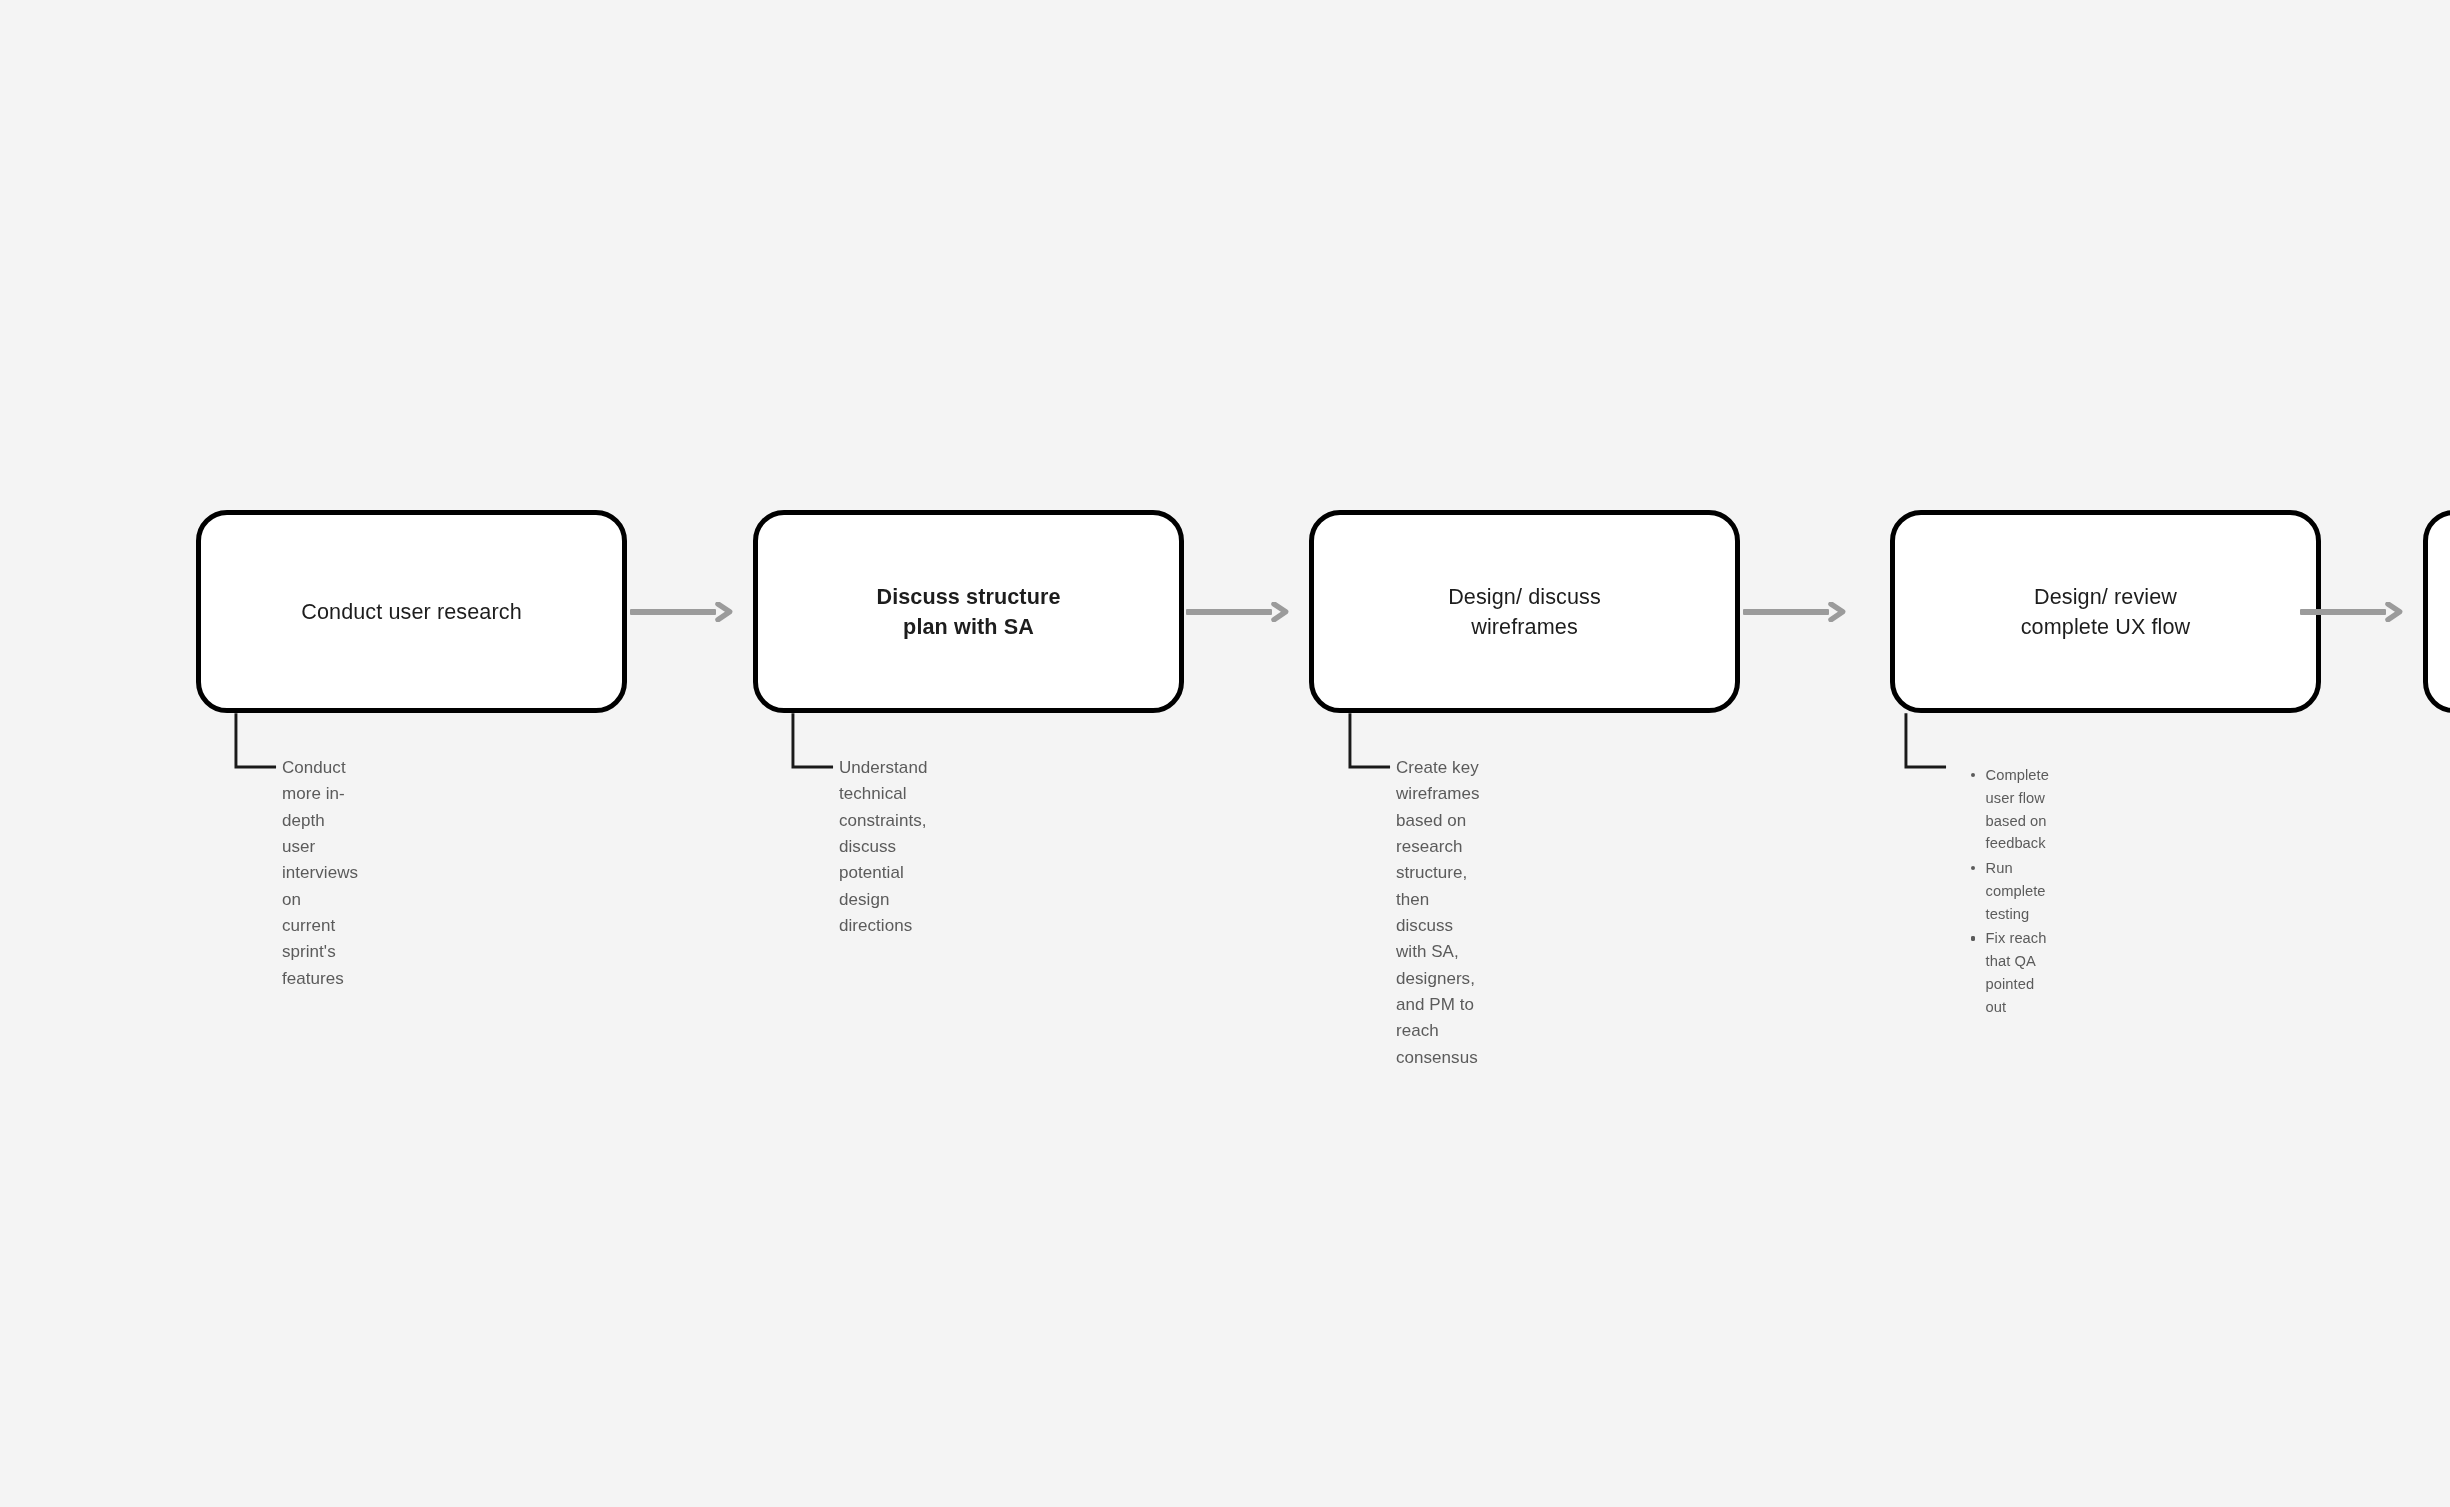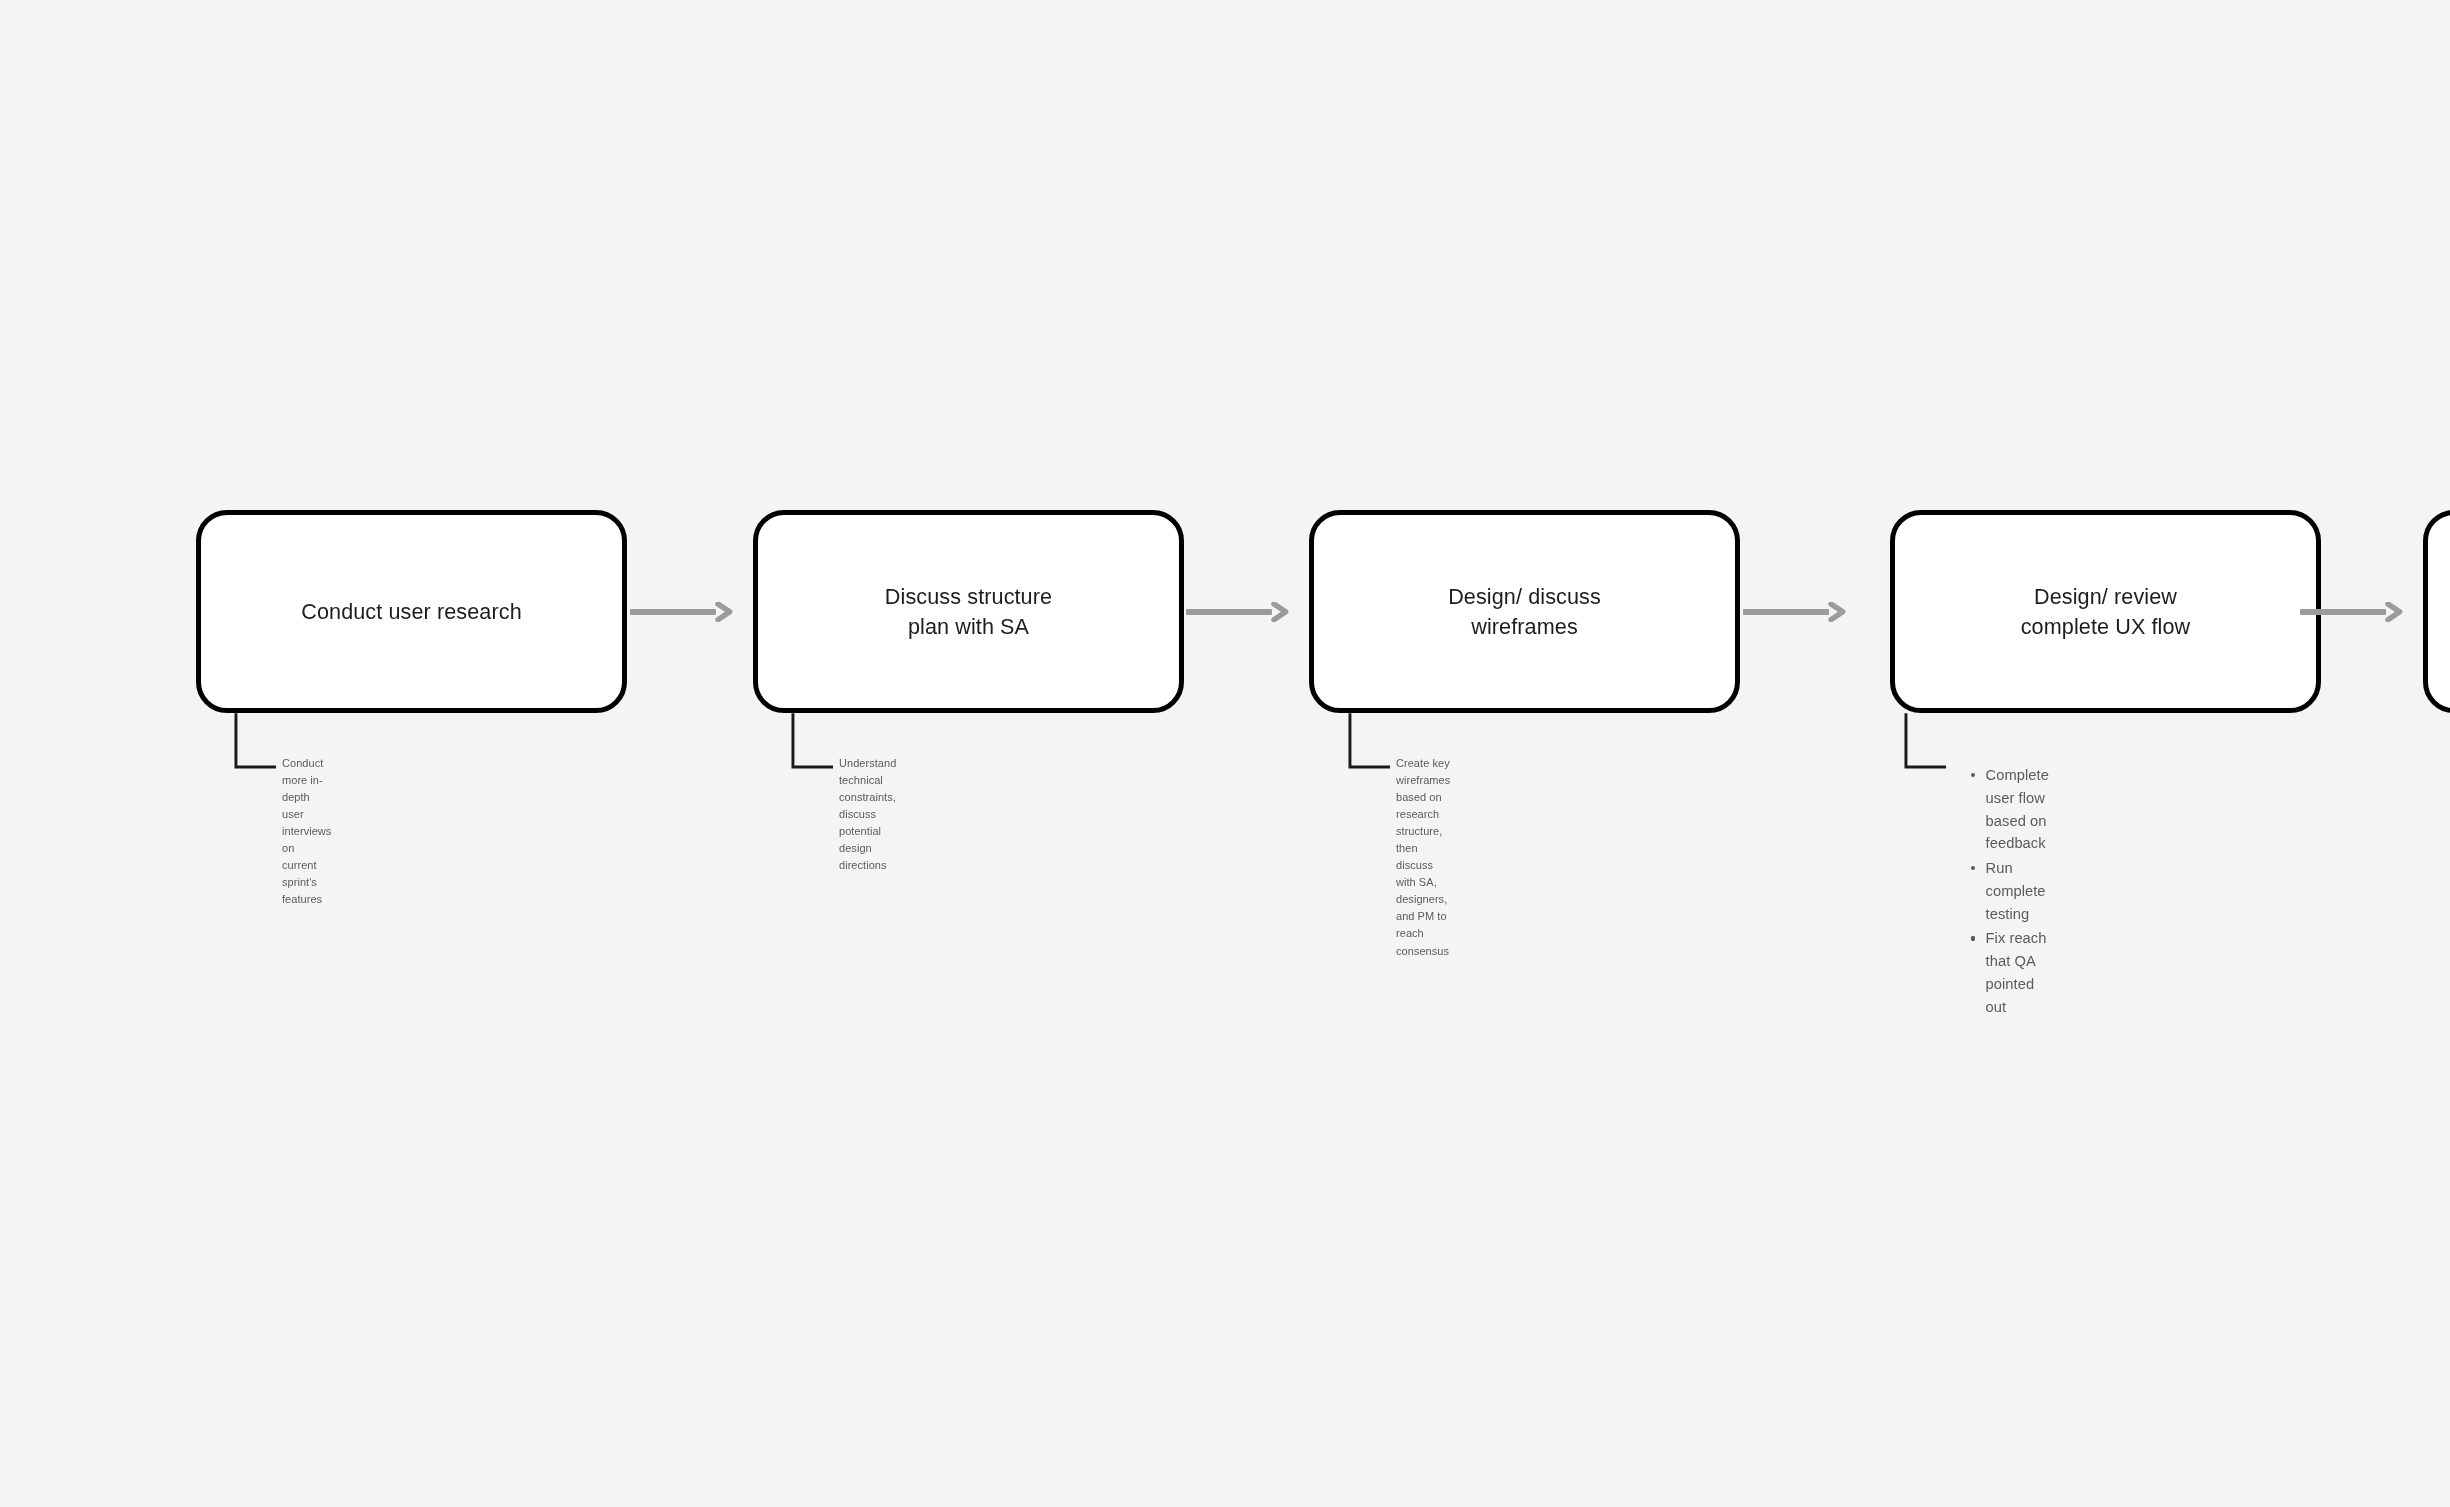--- a/index.html
+++ b/index.html
@@ -99,21 +99,21 @@
     top: 0;
     width: 44px;
     height: 59px;
   }
   .elbow svg { display: block; }
 
   .note-text {
     position: absolute;
     left: 48px;
     top: 42px;
-    font-size: 11px;
+    font-size: 17px;
     line-height: 1.55;
     color: #5b5b5b;
     white-space: pre-line;
     letter-spacing: 0.05px;
   }
 
   .note-list {
     position: absolute;
     left: 48px;
     top: 39px;
@@ -147,21 +147,21 @@
 <div id="canvas">
 
   <div class="flow-row">
 
     <div class="step" style="left:0px;">
       <div class="step-box">
         <div class="step-label">Conduct user research</div>
       </div>
     </div>
 
-    <div class="step" style="left:557px;">
+    <div class="step" style="left:557px;font-weight:bold;">
       <div class="step-box">
         <div class="step-label">Discuss structure
 plan with SA</div>
       </div>
     </div>
 
     <div class="step" style="left:1113px;">
       <div class="step-box">
         <div class="step-label">Design/ discuss
 wireframes</div>

